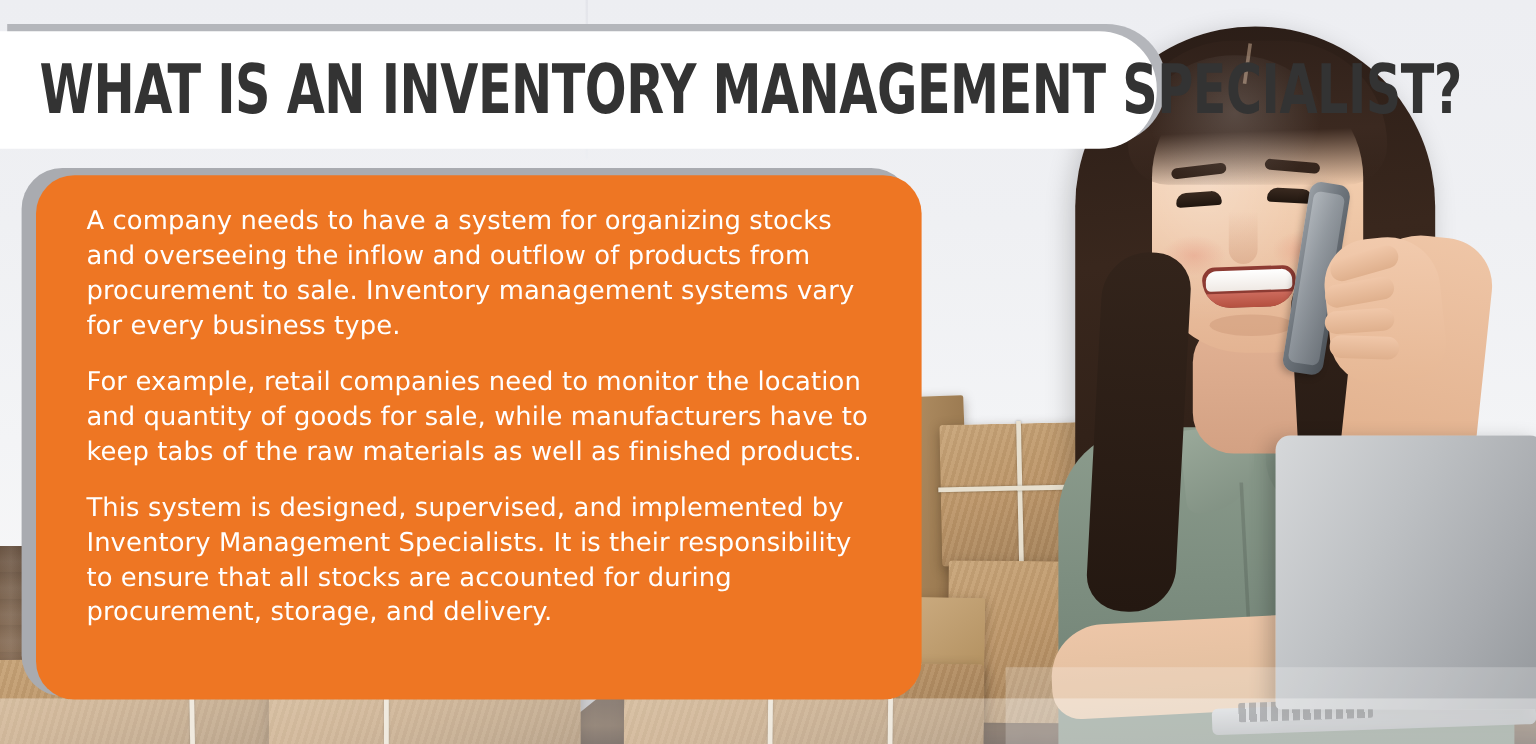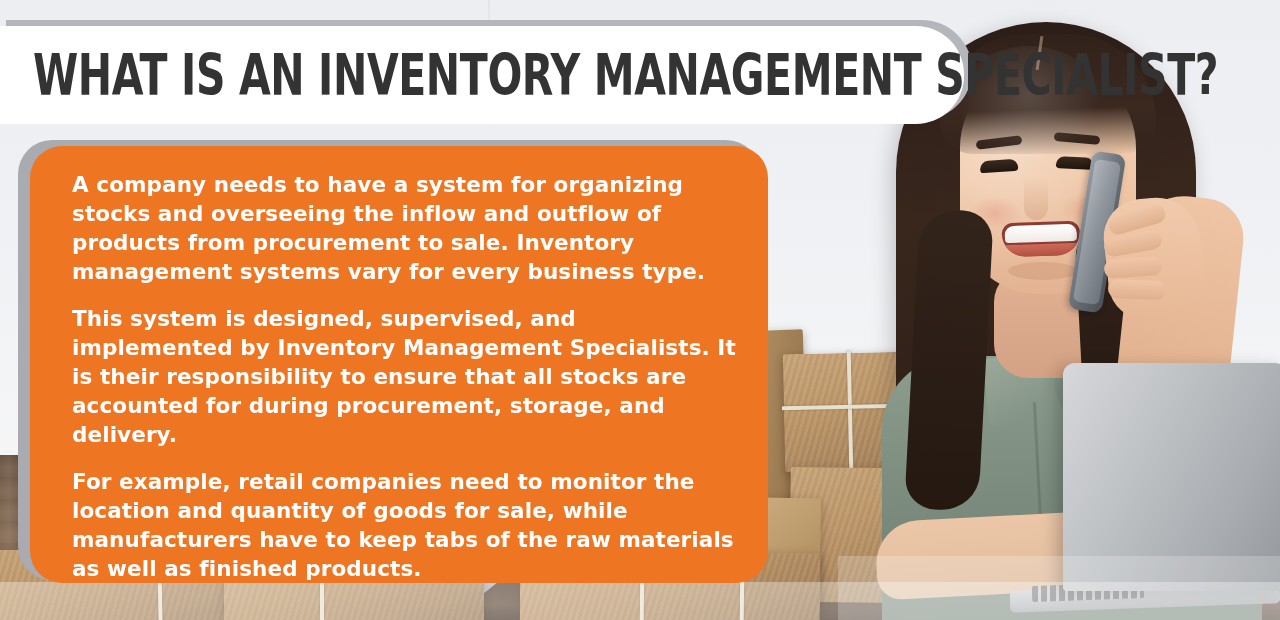--- a/index.html
+++ b/index.html
@@ -319,21 +319,21 @@
     background: #ee7623;
     border-radius: 32px;
     padding: 24px 30px 20px 12px;
     box-sizing: border-box;
   }
   .card-body { padding-left: 30px; }
   .card-body p {
     margin: 0 0 18px 0;
     color: #ffffff;
     font-family: "DejaVu Sans", "Liberation Sans", sans-serif;
-    font-weight: 700;
+    font-weight: 400;
     font-size: 21.5px;
     line-height: 29px;
     letter-spacing: .1px;
   }
   .card-body p:last-child { margin-bottom: 0; }
 </style>
 </head>
 <body>
 
 <div class="infographic">
@@ -417,18 +417,18 @@
 
   <div class="banner-shadow"></div>
   <div class="banner">
     <h1 class="banner-title">WHAT IS AN INVENTORY MANAGEMENT SPECIALIST?</h1>
   </div>
 
   <div class="card-shadow"></div>
   <div class="card">
     <div class="card-body">
       <p>A company needs to have a system for organizing stocks and overseeing the inflow and outflow of products from procurement to sale. Inventory management systems vary for every business type.</p>
+      <p>For example, retail companies need to monitor the location and quantity of goods for sale, while manufacturers have to keep tabs of the raw materials as well as finished products.</p>
       <p>This system is designed, supervised, and implemented by Inventory Management Specialists. It is their responsibility to ensure that all stocks are accounted for during procurement, storage, and delivery.</p>
-      <p>For example, retail companies need to monitor the location and quantity of goods for sale, while manufacturers have to keep tabs of the raw materials as well as finished products.</p>
     </div>
   </div>
 
 </div>
 
 </body></html>

